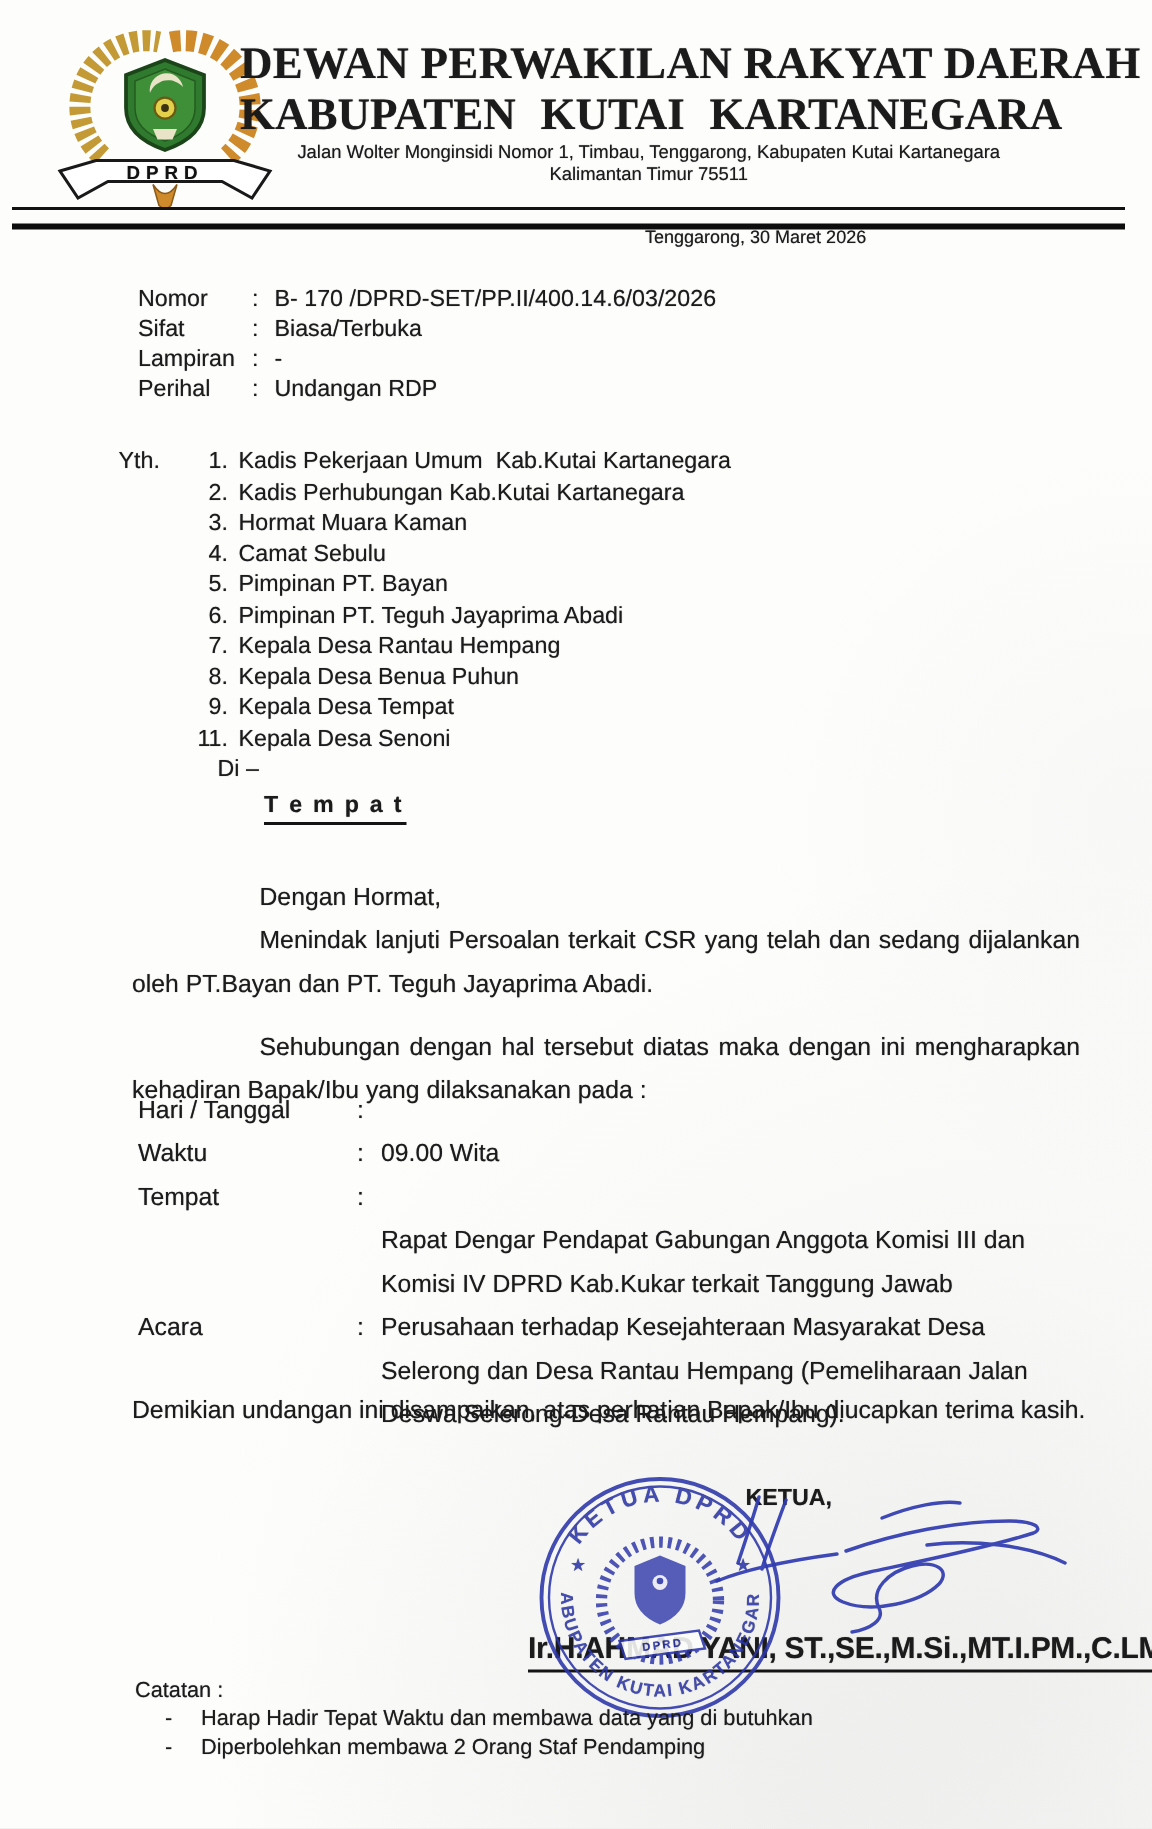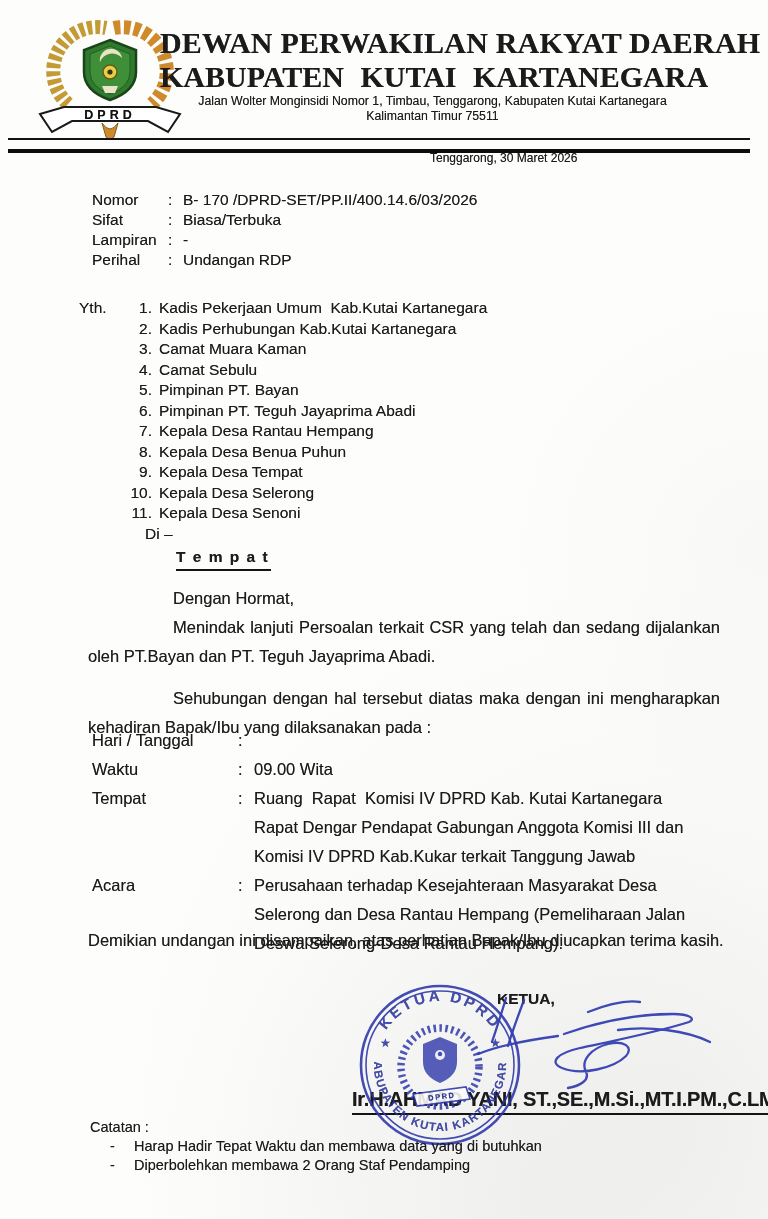--- a/index.html
+++ b/index.html
@@ -123,21 +123,21 @@
       <div class="ritem">
           <span class="rnum">1.</span>
           <span class="rtxt">Kadis Pekerjaan Umum  Kab.Kutai Kartanegara</span>
         </div>
       <div class="ritem">
           <span class="rnum">2.</span>
           <span class="rtxt">Kadis Perhubungan Kab.Kutai Kartanegara</span>
         </div>
       <div class="ritem">
           <span class="rnum">3.</span>
-          <span class="rtxt">Camat Muara Kaman</span>
+          <span class="rtxt">Hormat Muara Kaman</span>
         </div>
       <div class="ritem">
           <span class="rnum">4.</span>
           <span class="rtxt">Camat Sebulu</span>
         </div>
       <div class="ritem">
           <span class="rnum">5.</span>
           <span class="rtxt">Pimpinan PT. Bayan</span>
         </div>
       <div class="ritem">
@@ -148,24 +148,20 @@
           <span class="rnum">7.</span>
           <span class="rtxt">Kepala Desa Rantau Hempang</span>
         </div>
       <div class="ritem">
           <span class="rnum">8.</span>
           <span class="rtxt">Kepala Desa Benua Puhun</span>
         </div>
       <div class="ritem">
           <span class="rnum">9.</span>
           <span class="rtxt">Kepala Desa Tempat</span>
-        </div>
-      <div class="ritem">
-          <span class="rnum">10.</span>
-          <span class="rtxt">Kepala Desa Selerong</span>
         </div>
       <div class="ritem">
           <span class="rnum">11.</span>
           <span class="rtxt">Kepala Desa Senoni</span>
         </div>
       <div class="di-line">Di –</div>
       <span class="tempat">T e m p a t</span>
     </div>
   </div>
 
@@ -181,21 +177,20 @@
         <span class="ecolon">:</span>
     </div>
     <div class="erow">
       <span class="elabel">Waktu</span>
         <span class="ecolon">:</span>
         <span class="evalue">09.00 Wita</span>
     </div>
     <div class="erow">
       <span class="elabel">Tempat</span>
         <span class="ecolon">:</span>
-        <span class="evalue">Ruang  Rapat  Komisi IV DPRD Kab. Kutai Kartanegara</span>
     </div>
     <div class="erow">
       <span class="elabel">Acara</span>
         <span class="ecolon">:</span>
         <span class="evalue">Rapat Dengar Pendapat Gabungan Anggota Komisi III dan Komisi IV DPRD Kab.Kukar terkait Tanggung Jawab Perusahaan terhadap Kesejahteraan Masyarakat Desa Selerong dan Desa Rantau Hempang (Pemeliharaan Jalan Deswa Selerong-Desa Rantau Hempang).</span>
     </div>
   </div>
 
   <div class="closing">Demikian undangan ini  disampaikan, atas perhatian Bapak/Ibu diucapkan terima kasih.</div>
 

